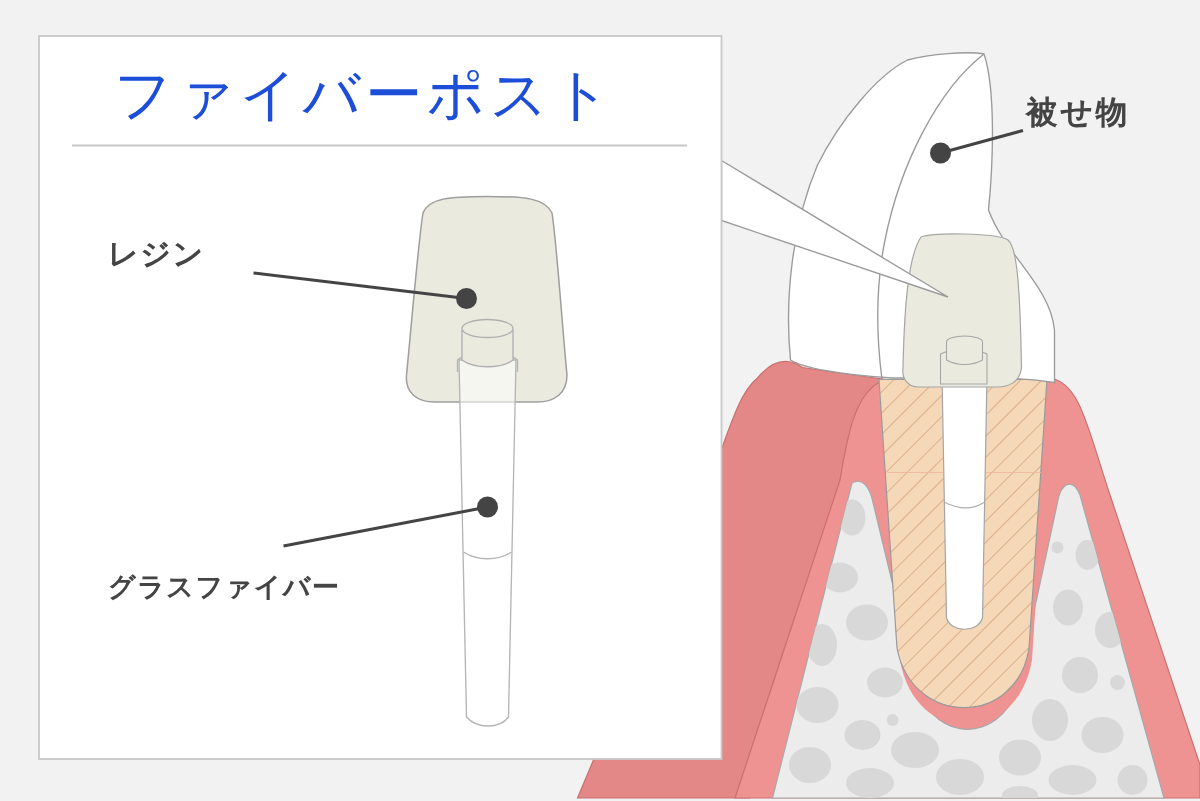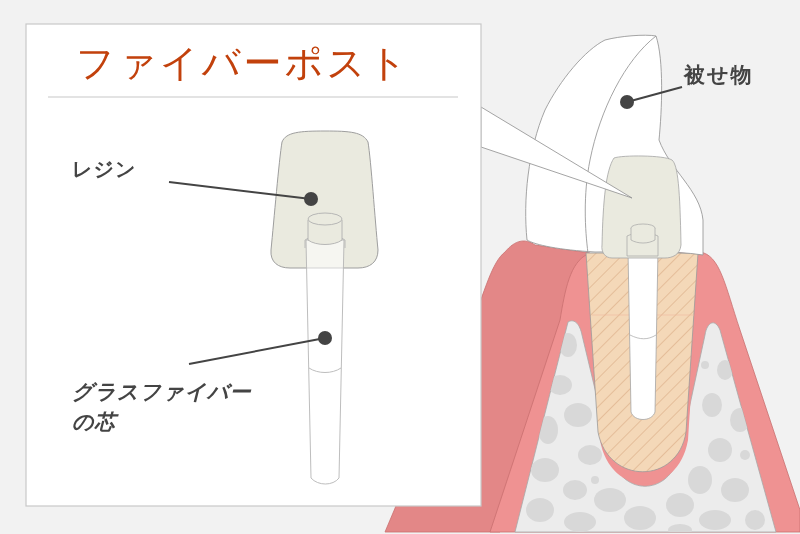--- a/index.html
+++ b/index.html
@@ -1,22 +1,22 @@
 <!DOCTYPE html>
 <html><head>
 <meta charset="utf-8">
 <style>
   html, body { margin: 0; padding: 0; }
   body { width: 800px; height: 534px; background: #f2f2f2; position: relative; overflow: hidden;
          font-family: "DejaVu Sans", "Liberation Sans", sans-serif; }
   #diagram { position: absolute; left: 0; top: 0; width: 800px; height: 534px; }
   .label { position: absolute; color: #444444; font-weight: bold; white-space: nowrap; }
-  .title { position: absolute; left: 76px; top: 38px; font-size: 38px; color: #c2410c; letter-spacing: 3px; font-weight: normal; white-space: nowrap; }
+  .title { position: absolute; left: 76px; top: 38px; font-size: 38px; color: #1d4ed8; letter-spacing: 3px; font-weight: normal; white-space: nowrap; }
   .lbl-resin { left: 72px; top: 156px; font-size: 20px; letter-spacing: 1px; }
-  .lbl-fiber { left: 72px; top: 377px; font-size: 21px; line-height: 30px; letter-spacing: 1px; font-style: italic; }
+  .lbl-fiber { left: 72px; top: 377px; font-size: 18px; line-height: 30px; letter-spacing: 1px; }
   .lbl-crown { left: 684px; top: 61px; font-size: 21px; letter-spacing: 2px; }
 </style>
 </head>
 <body>
 
 <svg id="diagram" viewBox="0 0 800 534" xmlns="http://www.w3.org/2000/svg">
   <defs>
     <pattern id="hatch" patternUnits="userSpaceOnUse" width="10" height="10" patternTransform="rotate(45)">
       <rect width="10" height="10" fill="#f4d8b8"></rect>
       <line x1="0" y1="0" x2="0" y2="10" stroke="#d9ab84" stroke-width="1.2"></line>
@@ -104,15 +104,14 @@
 
     <line x1="189" y1="364" x2="325" y2="338" stroke="#444444" stroke-width="2"></line>
     <circle cx="325" cy="338" r="7" fill="#444444"></circle>
   </g>
 </svg>
 
 <div class="title">ファイバーポスト</div>
 <div class="label lbl-resin">レジン</div>
 <div class="label lbl-fiber">
   <div>グラスファイバー</div>
-  <div>の芯</div>
 </div>
 <div class="label lbl-crown">被せ物</div>
 
 </body></html>

